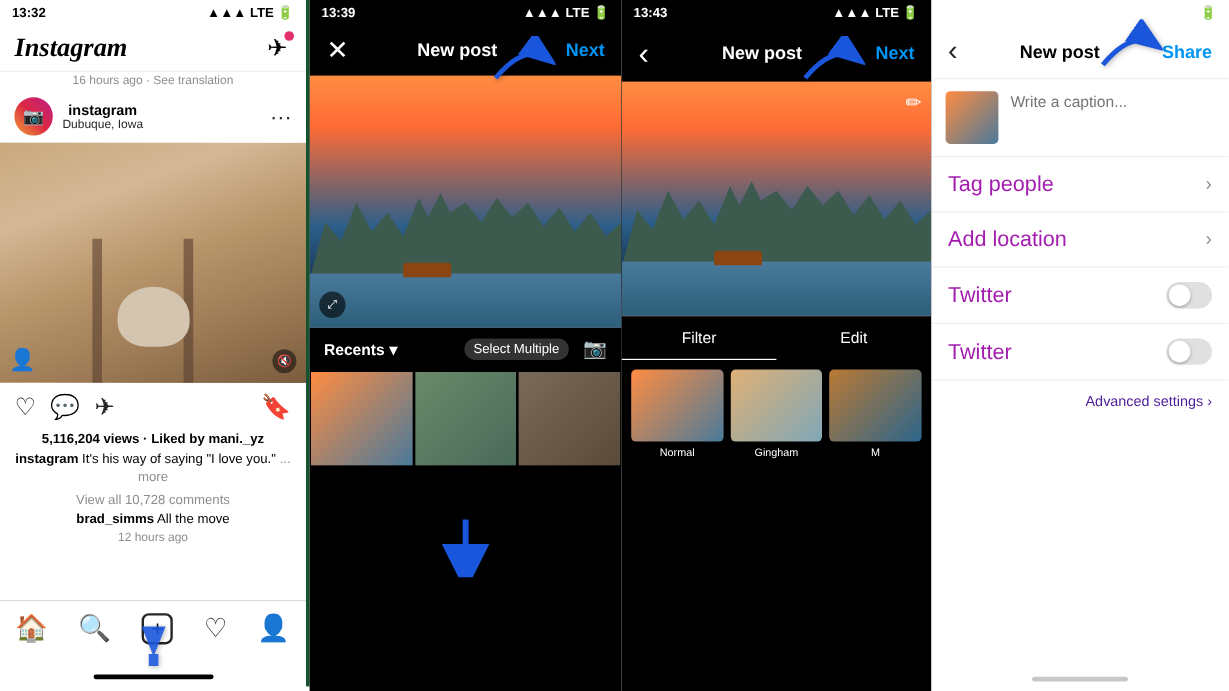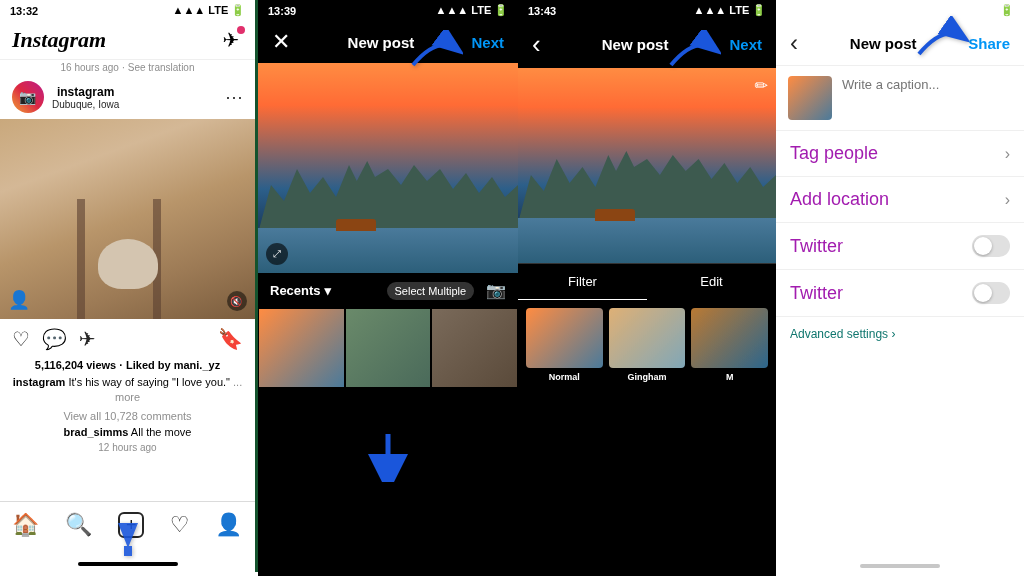--- a/index.html
+++ b/index.html
@@ -376,21 +376,20 @@
     }
     .filter-tab.active {
       border-bottom: 1px solid white;
     }
     .filter-thumbnails {
       display: flex;
       gap: 6px;
       padding: 8px;
       flex: 1;
       overflow: hidden;
-      font-weight: bold;
     }
     .filter-thumb {
       flex: 1;
       display: flex;
       flex-direction: column;
       align-items: center;
       gap: 4px;
     }
     .filter-thumb-img {
       width: 100%;
@@ -493,21 +492,22 @@
       left: 2px;
       width: 18px;
       height: 18px;
       background: white;
       border-radius: 50%;
       box-shadow: 0 1px 3px rgba(0,0,0,0.3);
     }
     .share-advanced {
       padding: 10px 14px;
       font-size: 12px;
-      color: #0f766e;
+      color: #4c1d95;
+      text-align: right;
     }
     .share-advanced-chevron {
       font-size: 12px;
     }
     .bottom-home-bar {
       height: 4px;
       background: #c7c7c7;
       border-radius: 2px;
       width: 80px;
       margin: auto auto 8px;

